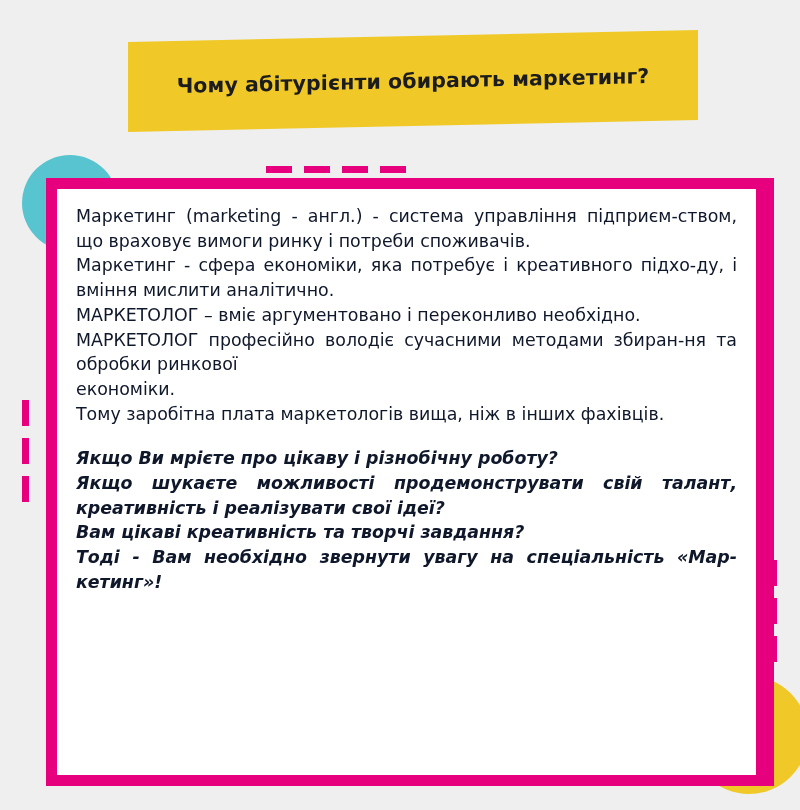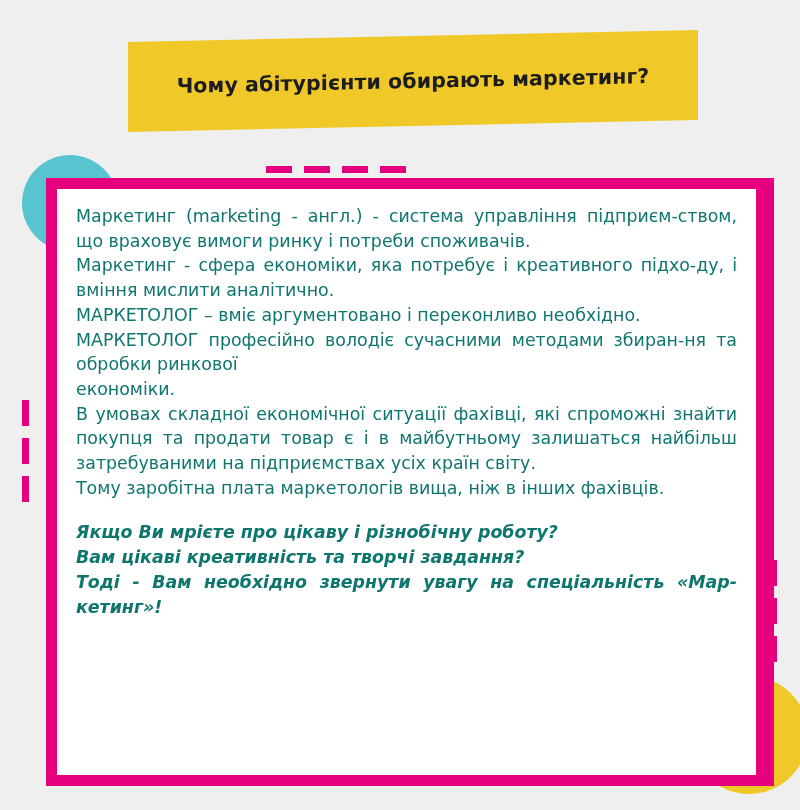--- a/index.html
+++ b/index.html
@@ -131,21 +131,21 @@
   }
   .content {
     position: absolute;
     left: 54px;
     top: 186px;
     width: 705px;
     height: 592px;
     box-sizing: border-box;
     padding: 18px 22px 10px 22px;
     z-index: 6;
-    color: #0f766e;
+    color: #0f172a;
     font-size: 17.4px;
     line-height: 1.42;
   }
   .content p {
     margin: 0;
     text-align: justify;
     text-justify: inter-word;
   }
   .content p.plain {
     font-weight: normal;
@@ -190,21 +190,21 @@
 
   <div class="box-outer"></div>
   <div class="box-inner"></div>
 
   <div class="content">
     <p class="plain">Маркетинг (marketing - англ.) - система управління підприєм-ством, що враховує вимоги ринку і потреби споживачів.</p>
     <p class="plain">Маркетинг -  сфера економіки, яка потребує і креативного підхо-ду, і вміння мислити аналітично.</p>
     <p class="plain">МАРКЕТОЛОГ – вміє аргументовано і переконливо необхідно.</p>
     <p class="plain">МАРКЕТОЛОГ професійно володіє сучасними методами збиран-ня та обробки ринкової</p>
     <p class="plain">економіки.</p>
-    <p class="plain">В умовах складної економічної ситуації фахівці, які спроможні знайти покупця та продати товар є і в майбутньому залишаться найбільш затребуваними на підприємствах усіх країн світу.</p>
     <p class="plain">Тому заробітна плата маркетологів вища, ніж в інших фахівців.</p>
     <div class="spacer"></div>
     <p class="bold">Якщо Ви мрієте про цікаву і різнобічну роботу?</p>
+    <p class="bold">Якщо шукаєте можливості продемонструвати свій талант, креативність і реалізувати свої ідеї?</p>
     <p class="bold">Вам цікаві креативність та творчі завдання?</p>
     <p class="bold">Тоді - Вам необхідно звернути увагу на спеціальність «Мар-кетинг»!</p>
   </div>
 
 </div>
 
 </body></html>

